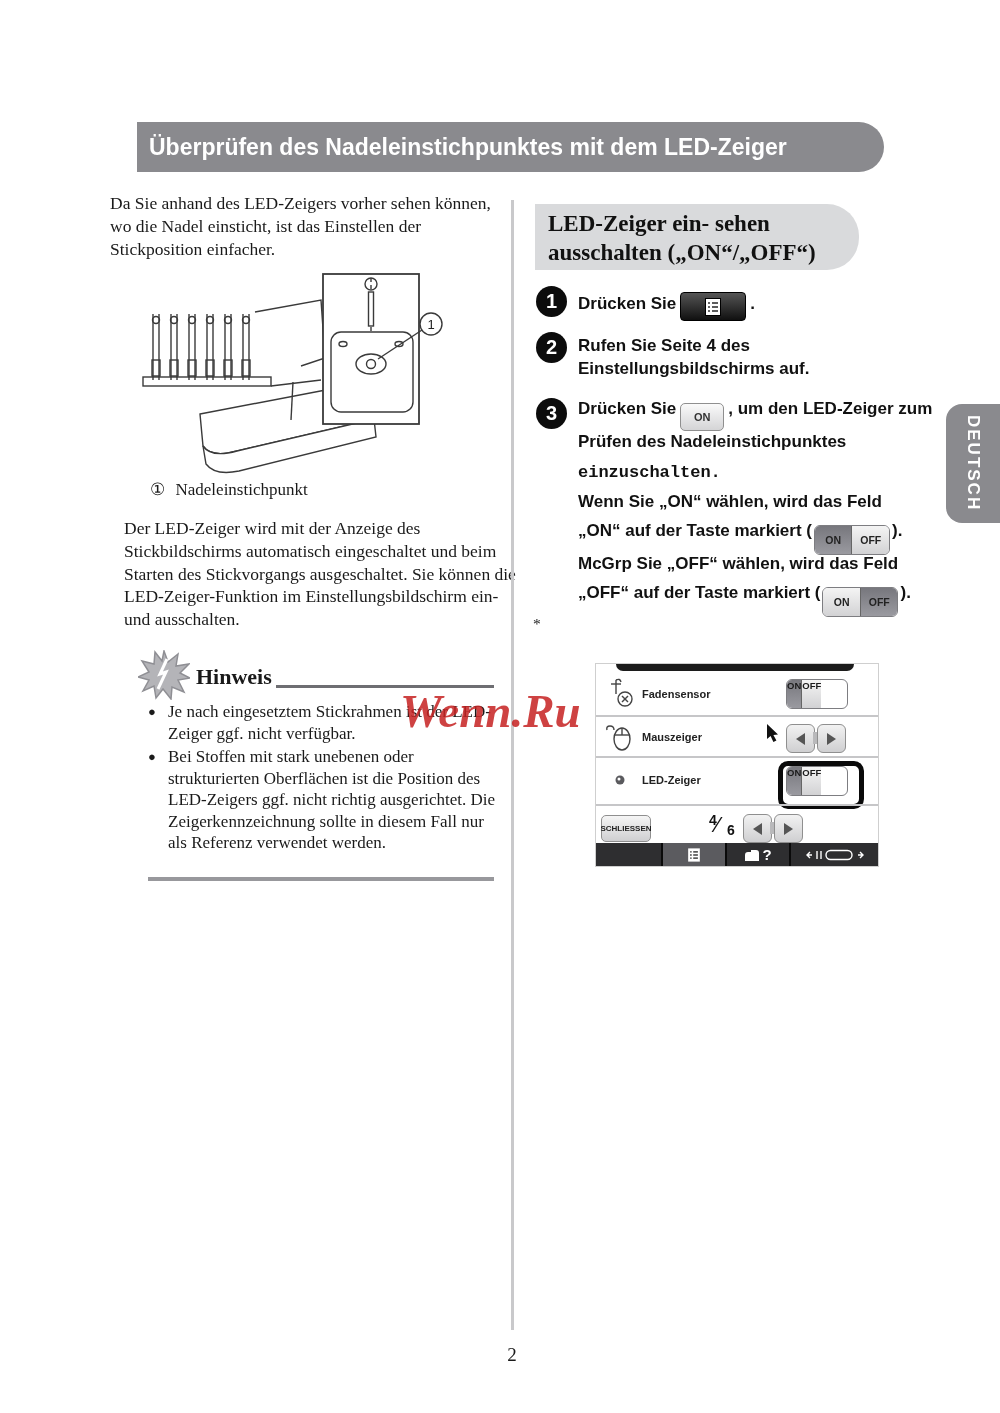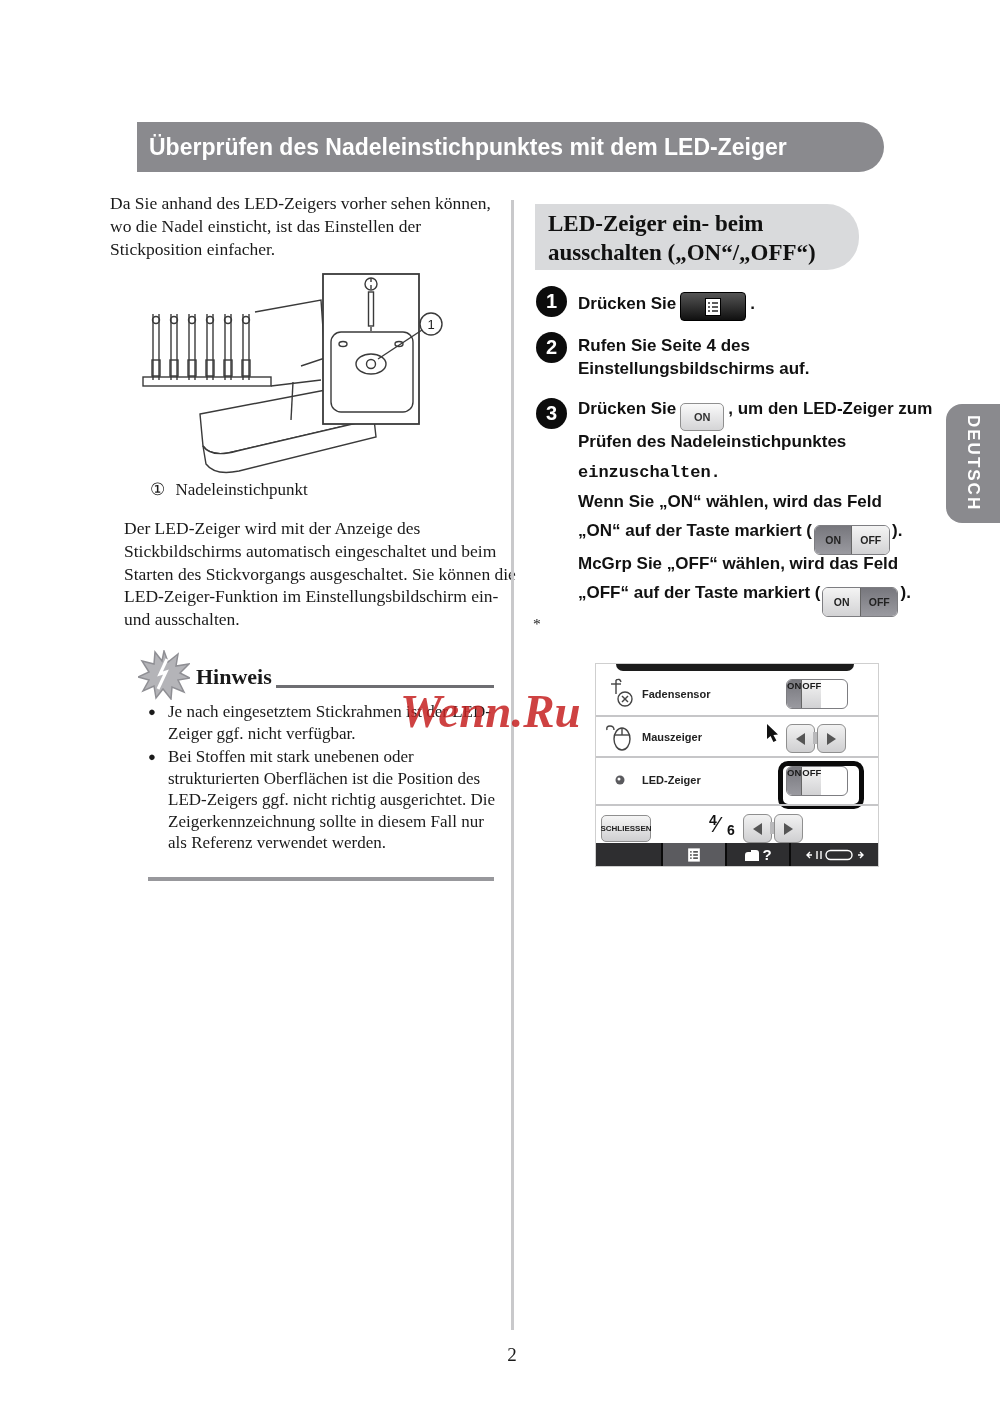--- a/index.html
+++ b/index.html
@@ -197,21 +197,21 @@
     <div class="bullet-row">
       <span class="bullet-mark">●</span>
       <span>Bei Stoffen mit stark unebenen oder strukturierten Oberflächen ist die Position des LED-Zeigers ggf. nicht richtig ausgerichtet. Die Zeigerkennzeichnung sollte in diesem Fall nur als Referenz verwendet werden.</span>
     </div>
   </div>
   <div class="abs rule" style="left:148px;top:877px;width:346px;background:#98989c;height:4px;"></div>
 
   <div class="abs divider"></div>
 
   <div class="abs sub-banner">
-    <div>LED-Zeiger ein- beim</div>
+    <div>LED-Zeiger ein- sehen</div>
     <div>ausschalten („ON“/„OFF“)</div>
   </div>
   <svg class="abs crescent" style="left:866px;top:202px;" viewBox="0 0 52 72">
     <path d="M6,2 A35,35 0 0 1 6,70 A35,35 0 0 0 6,2 Z" fill="#a9abb0"></path>
   </svg>
 
   <span class="abs stepnum" style="left:536px;top:286px;">1</span>
   <div class="abs sline" style="left:578px;top:292px;">
     <span>Drücken Sie</span><span class="key-dark">
         <svg width="18" height="20" viewBox="0 0 18 20">

